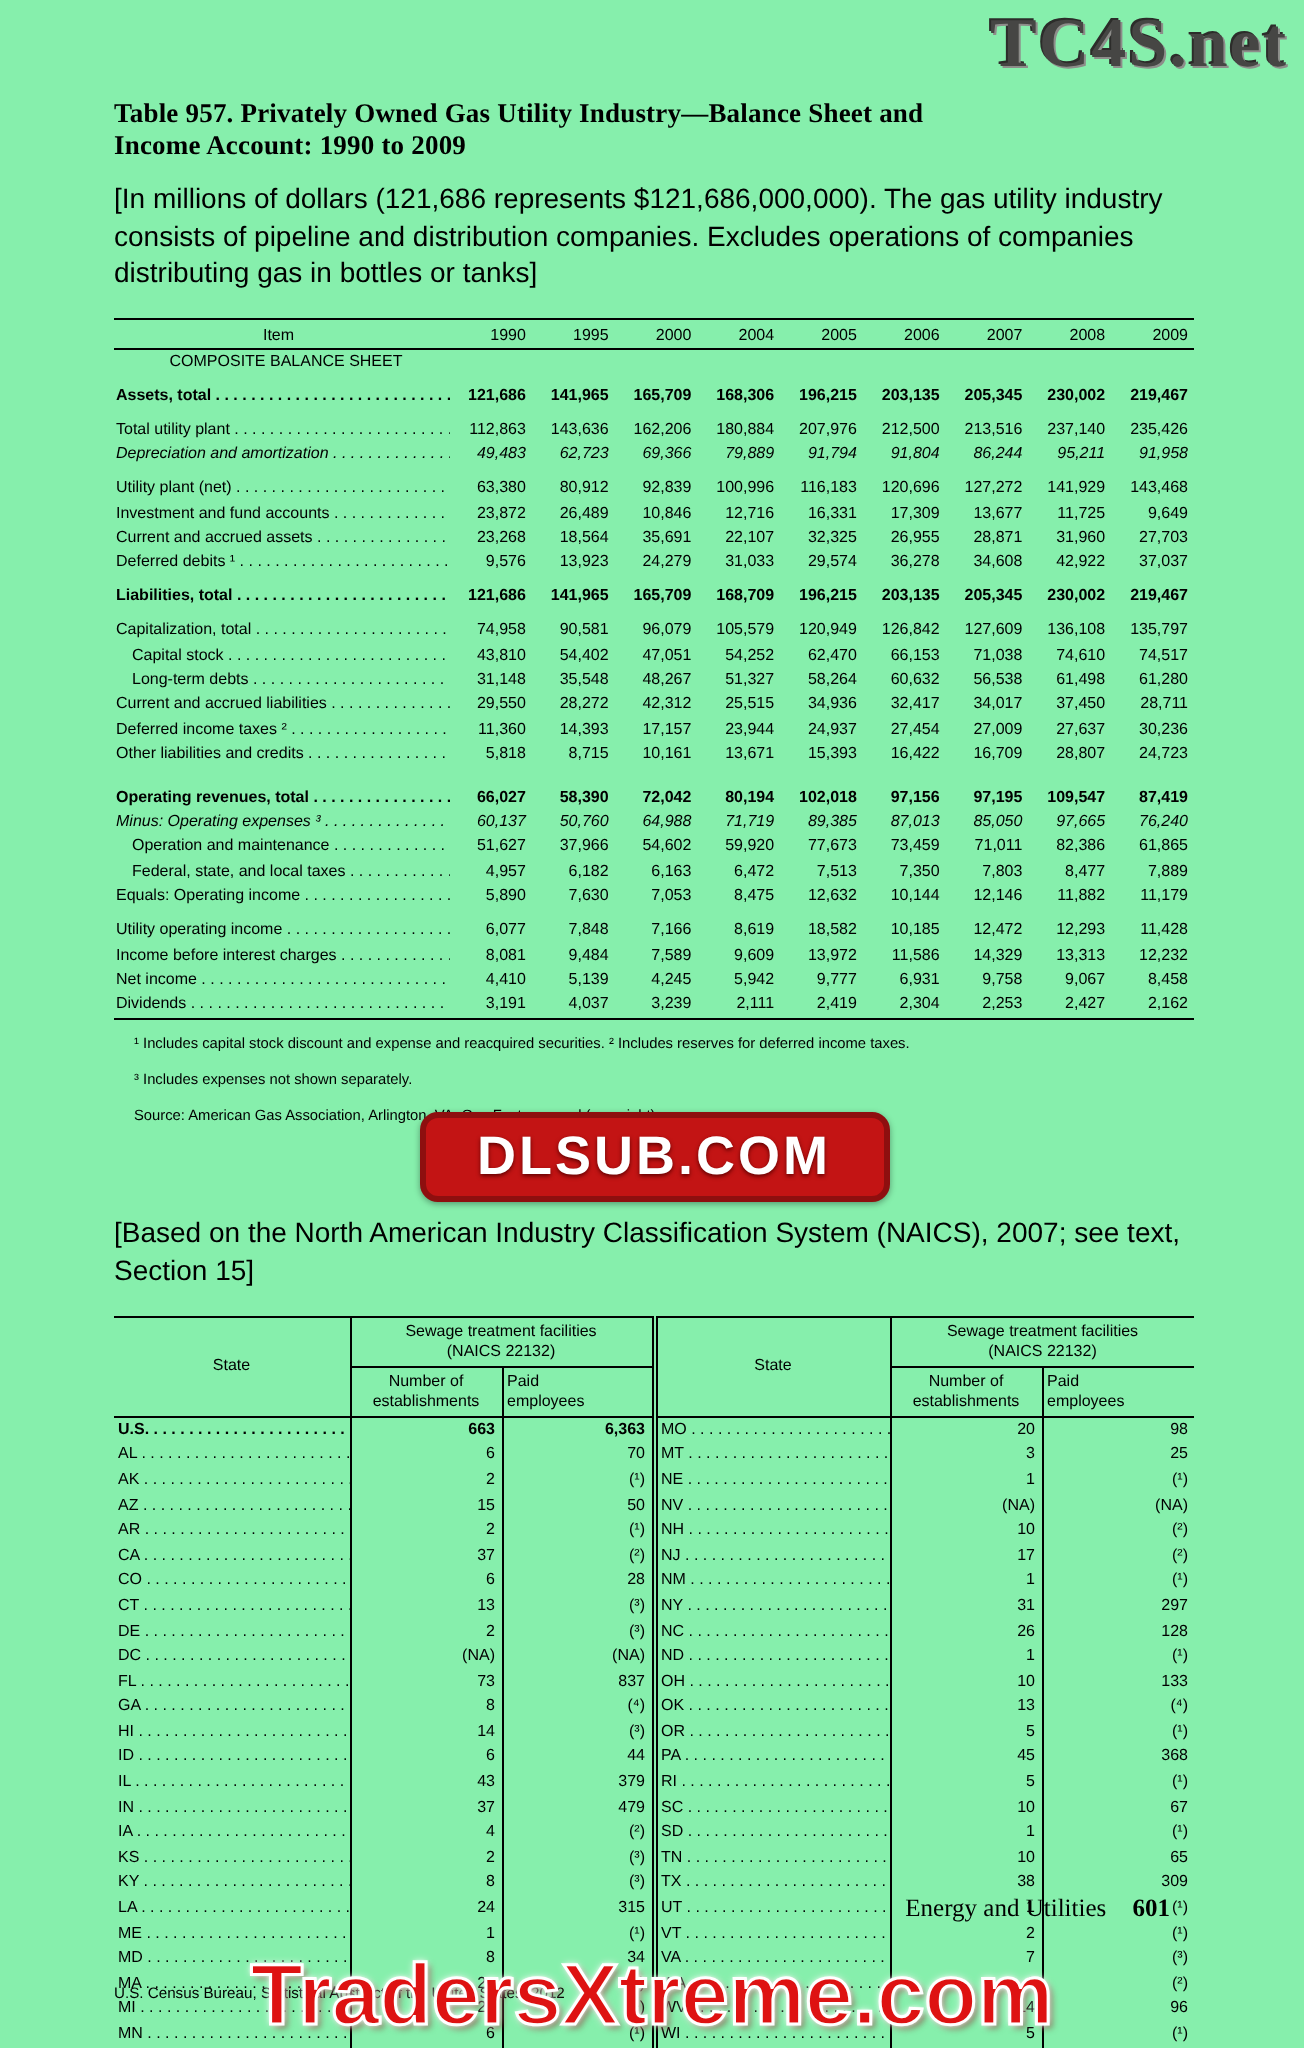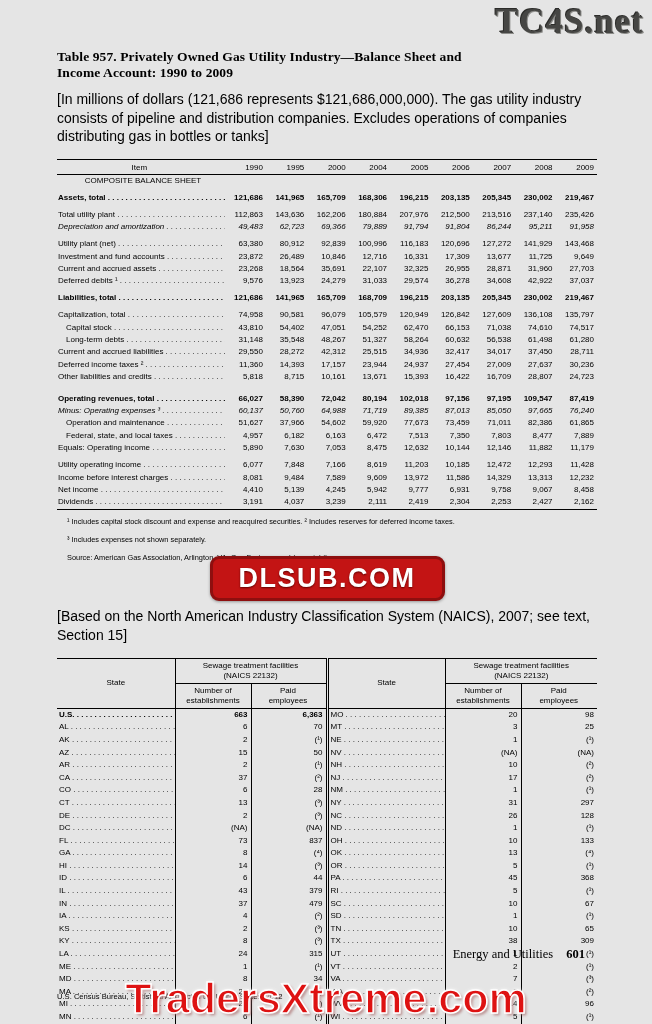--- a/index.html
+++ b/index.html
@@ -1,19 +1,19 @@
 <!DOCTYPE html>
 <html><head>
 <meta charset="utf-8">
 <style>
   html,body{margin:0;padding:0;background:#9a9a9a;}
   *{box-sizing:border-box;}
   .page{
     width:652px;height:1024px;position:relative;margin:0 auto;
-    background:#e5e5e5;color:#000;overflow:hidden;
+    background:#86efac;color:#000;overflow:hidden;
     font-family:"Liberation Sans",sans-serif;
   }
   .content{padding:40px 55px 0 57px;position:relative;}
 
   
   .wm-top{
     position:absolute;top:2px;right:8px;z-index:4;
     font-family:"Liberation Serif",serif;font-weight:800;font-size:35px;
     color:#464644;letter-spacing:1px;
     text-shadow:1px 1px 0 #8d8d8a,-1px -1px 0 #2c2c2a;
@@ -64,21 +64,21 @@
   .t958-title{margin-top:10px;}
   table.sew{
     border-collapse:collapse;table-layout:fixed;width:540px;margin-top:6px;
     border-top:1.6px solid #000;border-bottom:1px solid #000;
   }
   .sew th{font-weight:normal;font-size:8px;line-height:1.25;vertical-align:middle;padding:2px;}
   .sew th.state-h{width:118px;border-right:1px solid #000;border-bottom:1px solid #000;text-align:center;}
   .sew th.group-h{border-bottom:1px solid #000;text-align:center;white-space:pre-line;padding:2px 4px;}
   .sew thead tr.subrow th{border-bottom:1px solid #000;}
   .sew th.est-h{width:92px;text-align:center;white-space:pre-line;}
-  .sew th.emp-h{width:60px;text-align:center;white-space:pre-line;border-left:1px solid #000;padding-right:3px;}
+  .sew th.emp-h{width:60px;text-align:left;white-space:pre-line;border-left:1px solid #000;padding-right:3px;}
   .sew th.divider,.sew td.divider{border-left:3px double #000;}
   .sew td{font-size:8px;line-height:10.6px;vertical-align:bottom;}
   .sew td.state{white-space:nowrap;overflow:hidden;border-right:1px solid #000;padding-left:2px;}
   .sew td.num{text-align:right;padding-right:3px;white-space:nowrap;}
   .sew td.emp{border-left:1px solid #000;}
   .sew td.bold{font-weight:bold;}
 
   
   .footer-right{
     position:absolute;top:947px;right:67px;z-index:2;
@@ -372,21 +372,21 @@
             </tr>
             <tr class="spacer">
               <td colspan="10"></td>
             </tr>
             <tr class="normal">
               <td class="label">Utility operating income . . . . . . . . . . . . . . . . . . . . . . . . . . . . . . . . . . . .</td>
               <td class="num">6,077</td>
               <td class="num">7,848</td>
               <td class="num">7,166</td>
               <td class="num">8,619</td>
-              <td class="num">11,203</td>
+              <td class="num">18,582</td>
               <td class="num">10,185</td>
               <td class="num">12,472</td>
               <td class="num">12,293</td>
               <td class="num">11,428</td>
             </tr>
             <tr class="normal">
               <td class="label">Income before interest charges . . . . . . . . . . . . . . . . . . . . . . . . . . . . . . . . . . . .</td>
               <td class="num">8,081</td>
               <td class="num">9,484</td>
               <td class="num">7,589</td>

